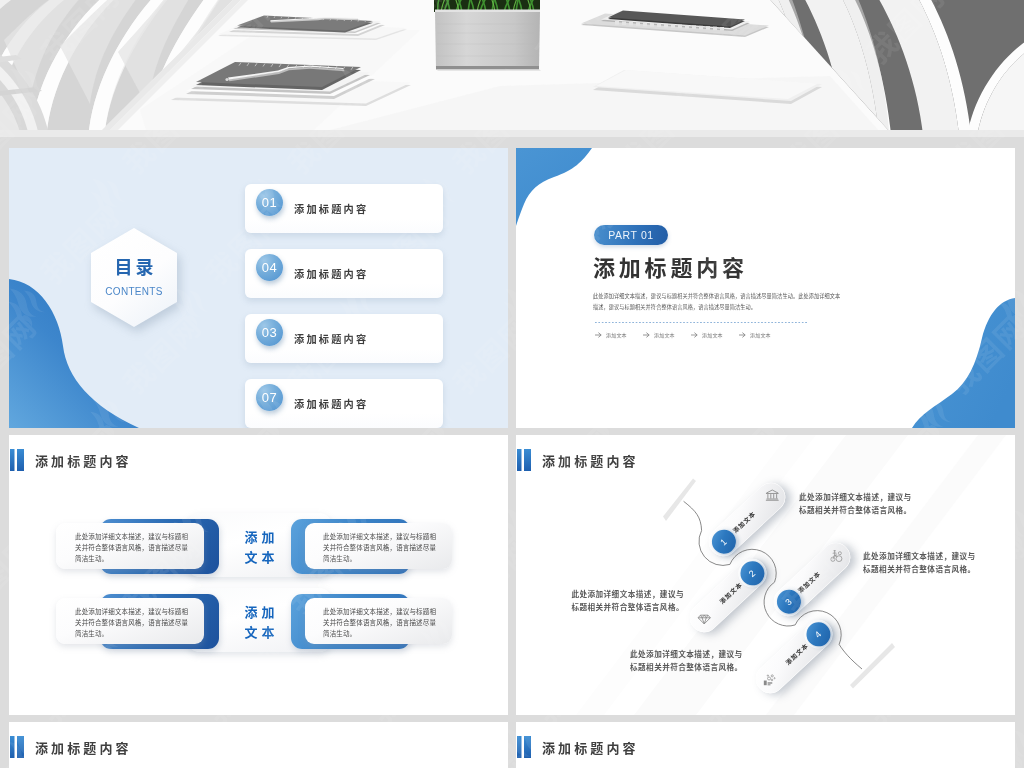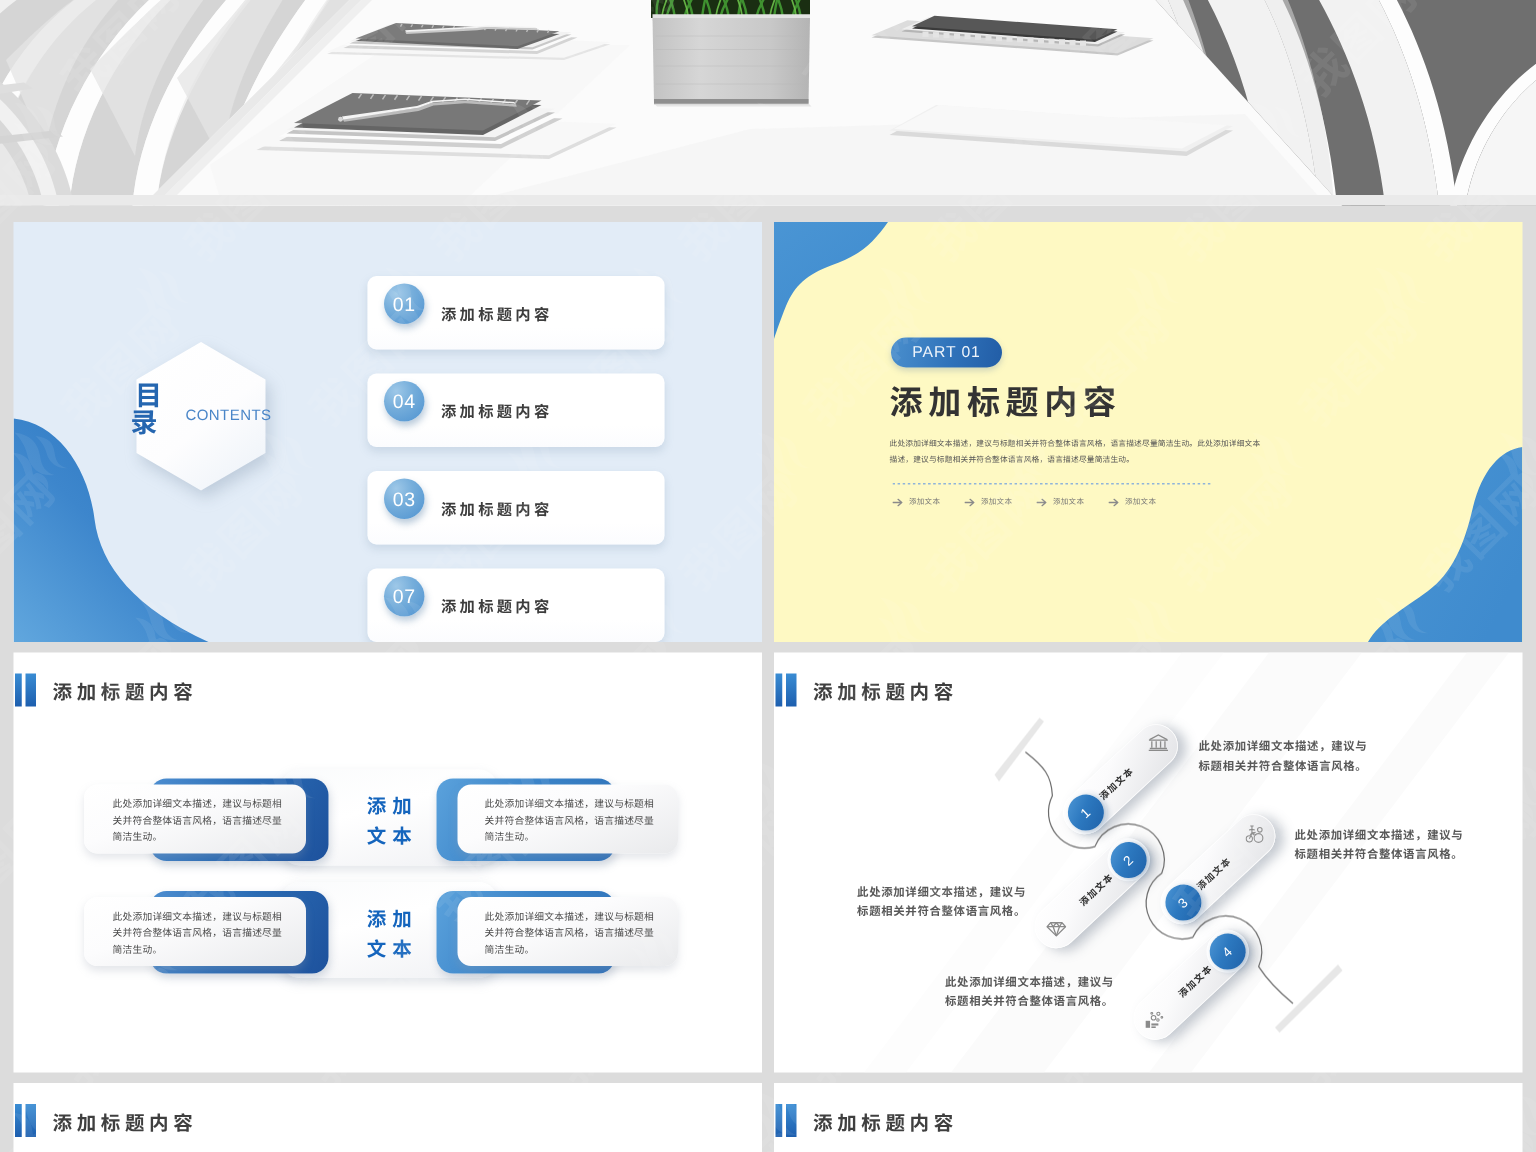--- a/index.html
+++ b/index.html
@@ -16,38 +16,38 @@
   .s5{left:9px;top:722px;width:499px;height:46px;}
   .s6{left:516px;top:722px;width:499px;height:46px;}
   .wm{position:absolute;left:0;top:0;width:1024px;height:768px;pointer-events:none;opacity:1;}
   
   .s1{background:#e2ecf7;}
   .s1 .wave{position:absolute;left:0;top:0;}
   .hexwrap{position:absolute;left:78px;top:78px;width:94px;height:103px;}
   .hexsvg{position:absolute;left:0;top:0;
      filter:drop-shadow(3px 5px 5px rgba(125,145,170,0.35));}
   .hex-text{position:absolute;left:0;top:0;width:94px;height:103px;
-     display:flex;flex-direction:row;align-items:center;justify-content:center;}
+     display:flex;flex-direction:column;align-items:center;justify-content:center;}
   .hex-title{font-size:18px;font-weight:700;color:#2566b0;letter-spacing:3px;
      line-height:1;margin-bottom:10px;text-indent:3px;}
   .hex-sub{font-size:10px;color:#4a86c8;letter-spacing:0.3px;line-height:1;font-weight:500;}
   .toc{position:absolute;left:236px;top:36px;}
   .toc-row{position:relative;width:198px;height:49px;margin-bottom:16px;
      background:linear-gradient(180deg,#ffffff 0%,#ffffff 70%,#fbfcfe 100%);
      border-radius:6px;box-shadow:0 3px 6px rgba(120,145,175,0.22);
      display:flex;align-items:center;}
   .toc-num{position:absolute;left:11px;top:4.5px;width:27px;height:27px;border-radius:50%;
      background:radial-gradient(circle at 30% 25%,#9ec8e8 0%,#76aedb 40%,#4e92d0 100%);
      box-shadow:1px 3px 5px rgba(90,130,170,0.42);
      color:#ffffff;font-size:13px;display:flex;align-items:center;justify-content:center;
      letter-spacing:0.5px;}
   .toc-lbl{position:absolute;left:49px;font-size:10.2px;color:#3d3d3d;letter-spacing:2.2px;
      font-weight:700;}
   
-  .s2{background:#fef9c3;}
+  .s2{background:#ffffff;}
   .s2 .blobs{position:absolute;left:0;top:0;}
   .p2-badge{position:absolute;left:78px;top:77px;width:74px;height:20px;border-radius:10px;
      background:linear-gradient(100deg,#4a8fcd 0%,#2f72ba 55%,#225da6 100%);
      color:#eef4fb;font-size:10.5px;letter-spacing:0.6px;font-weight:400;
      display:flex;align-items:center;justify-content:center;
      box-shadow:0 2px 4px rgba(70,110,160,0.26);}
   .p2-title{position:absolute;left:77px;top:110px;font-size:22px;font-weight:700;
      color:#333333;letter-spacing:3.8px;line-height:1;}
   .p2-body{position:absolute;left:77px;top:143px;width:330px;font-size:5.15px;
      color:#555555;line-height:2.2;letter-spacing:0.12px;}

